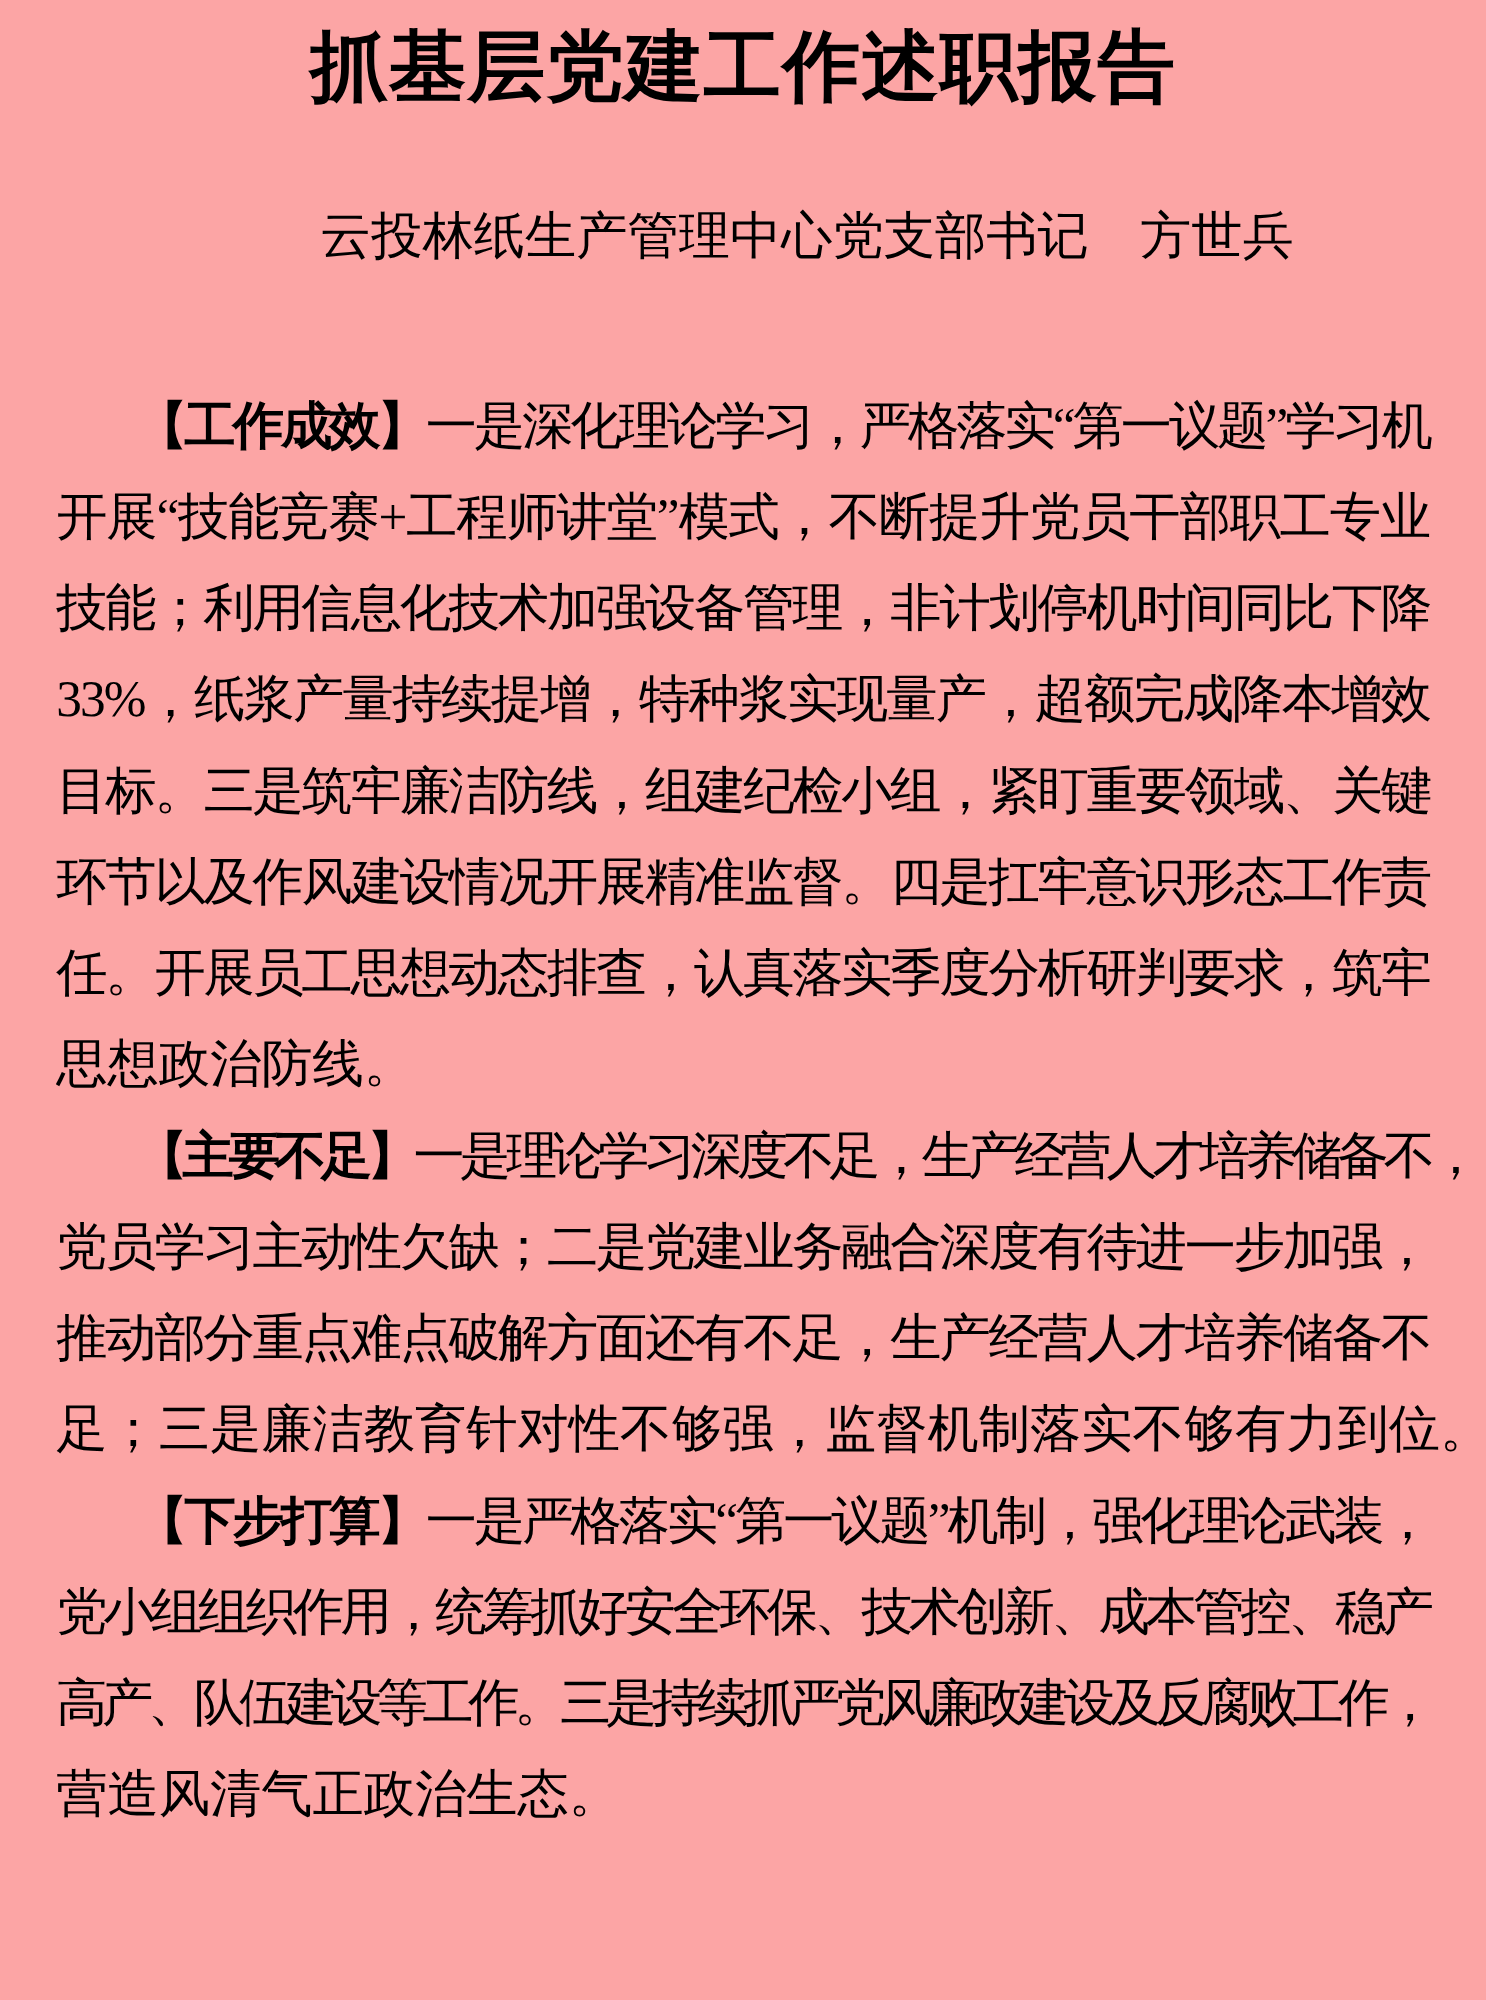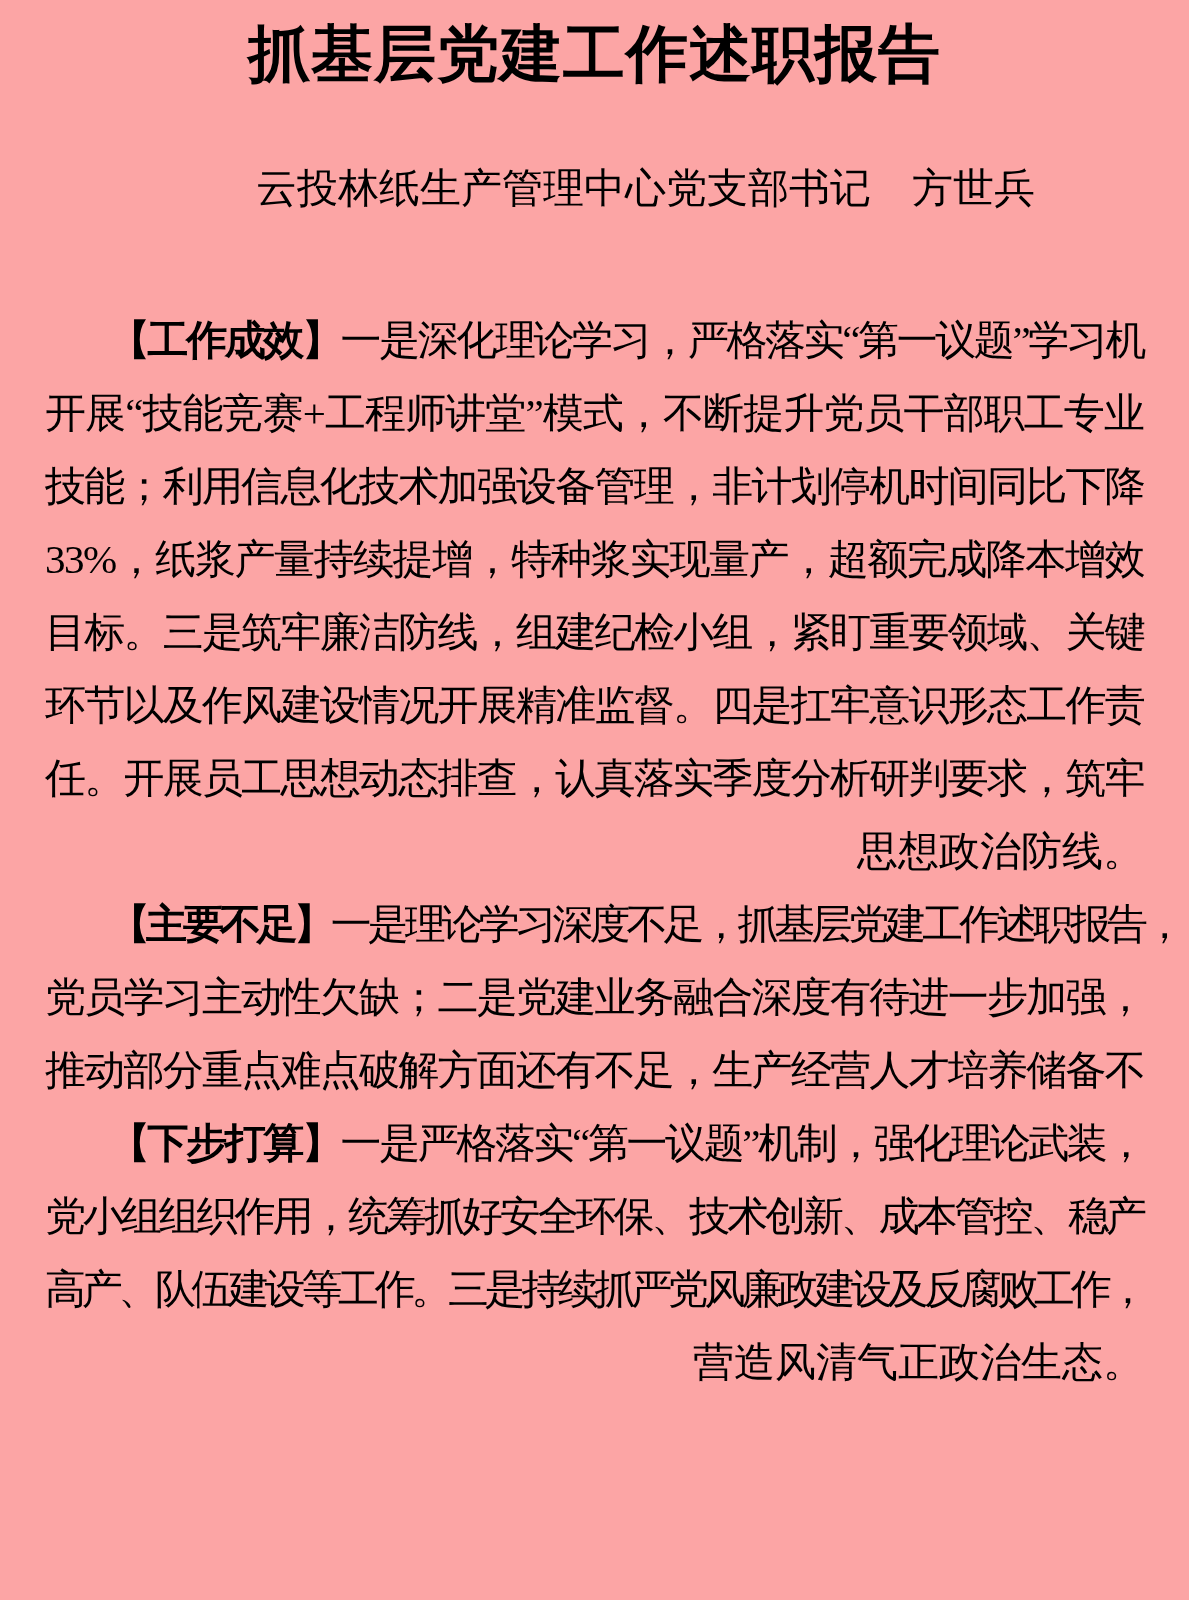--- a/index.html
+++ b/index.html
@@ -36,21 +36,20 @@
   .doc-body {
     margin: 88px 45px 0 45px;
     font-family: "Liberation Serif", serif;
     font-size: 41px;
   }
   .body-line {
     height: 73px;
     line-height: 73px;
     white-space: nowrap;
     overflow: visible;
-    text-align: right;
   }
   .body-line.first-line {
     padding-left: 64px;
   }
   .para-heading {
     font-family: "Liberation Sans", sans-serif;
     font-weight: 700;
   }
 </style>
 </head>
@@ -63,21 +62,22 @@
 
   <div class="doc-body">
       <div class="body-line first-line" style="letter-spacing: -2.40737px;"><span class="para-heading">【工作成效】</span><span>一是深化理论学习，严格落实“第一议题”学习机</span></div>
       <div class="body-line" style="letter-spacing: -0.914871px;"><span>开展“技能竞赛+工程师讲堂”模式，不断提升党员干部职工专业</span></div>
       <div class="body-line" style="letter-spacing: -1.75px;"><span>技能；利用信息化技术加强设备管理，非计划停机时间同比下降</span></div>
       <div class="body-line" style="letter-spacing: -1.45366px;"><span>33%，纸浆产量持续提增，特种浆实现量产，超额完成降本增效</span></div>
       <div class="body-line" style="letter-spacing: -1.75px;"><span>目标。三是筑牢廉洁防线，组建纪检小组，紧盯重要领域、关键</span></div>
       <div class="body-line" style="letter-spacing: -1.75px;"><span>环节以及作风建设情况开展精准监督。四是扛牢意识形态工作责</span></div>
       <div class="body-line" style="letter-spacing: -1.75px;"><span>任。开展员工思想动态排查，认真落实季度分析研判要求，筑牢</span></div>
       <div class="body-line last-line"><span>思想政治防线。</span></div>
-      <div class="body-line first-line" style="letter-spacing: -4.03571px;"><span class="para-heading">【主要不足】</span><span>一是理论学习深度不足，抓基层党建工作述职报告，</span></div>
+      <div class="body-line first-line" style="letter-spacing: -4.03571px;"><span class="para-heading">【主要不足】</span><span>一是理论学习深度不足，生产经营人才培养储备不，</span></div>
       <div class="body-line" style="letter-spacing: -1.75px;"><span>党员学习主动性欠缺；二是党建业务融合深度有待进一步加强，</span></div>
       <div class="body-line" style="letter-spacing: -1.75px;"><span>推动部分重点难点破解方面还有不足，生产经营人才培养储备不</span></div>
+      <div class="body-line last-line"><span>足；三是廉洁教育针对性不够强，监督机制落实不够有力到位。</span></div>
       <div class="body-line first-line" style="letter-spacing: -2.40737px;"><span class="para-heading">【下步打算】</span><span>一是严格落实“第一议题”机制，强化理论武装，</span></div>
       <div class="body-line" style="letter-spacing: -3.10345px;"><span>党小组组织作用，统筹抓好安全环保、技术创新、成本管控、稳产</span></div>
       <div class="body-line" style="letter-spacing: -4.36667px;"><span>高产、队伍建设等工作。三是持续抓严党风廉政建设及反腐败工作，</span></div>
       <div class="body-line last-line"><span>营造风清气正政治生态。</span></div>
     </div>
 </div>
 
 </body></html>

